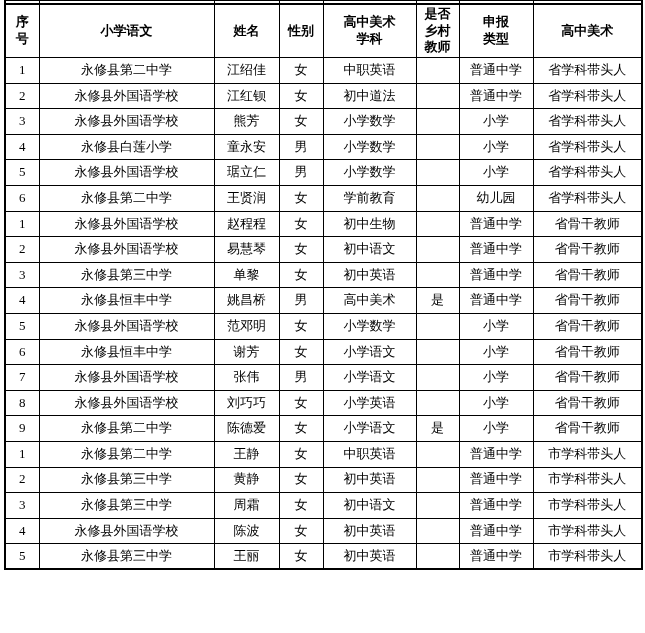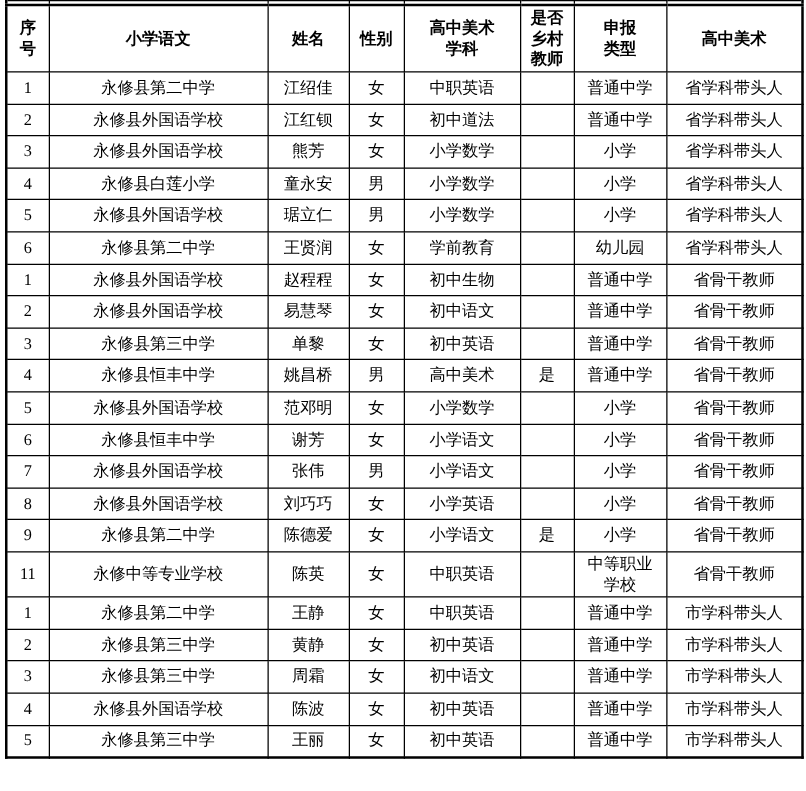--- a/index.html
+++ b/index.html
@@ -239,31 +239,20 @@
           <td>9</td>
           <td>永修县第二中学</td>
           <td>陈德爱</td>
           <td>女</td>
           <td>小学语文</td>
           <td>是</td>
           <td>小学</td>
           <td>省骨干教师</td>
         </tr>
         <tr>
-          <td>11</td>
-          <td>永修中等专业学校</td>
-          <td>陈英</td>
-          <td>女</td>
-          <td>中职英语</td>
-          <td></td>
-          <td>中等职业
-学校</td>
-          <td>省骨干教师</td>
-        </tr>
-        <tr>
           <td>1</td>
           <td>永修县第二中学</td>
           <td>王静</td>
           <td>女</td>
           <td>中职英语</td>
           <td></td>
           <td>普通中学</td>
           <td>市学科带头人</td>
         </tr>
         <tr>

